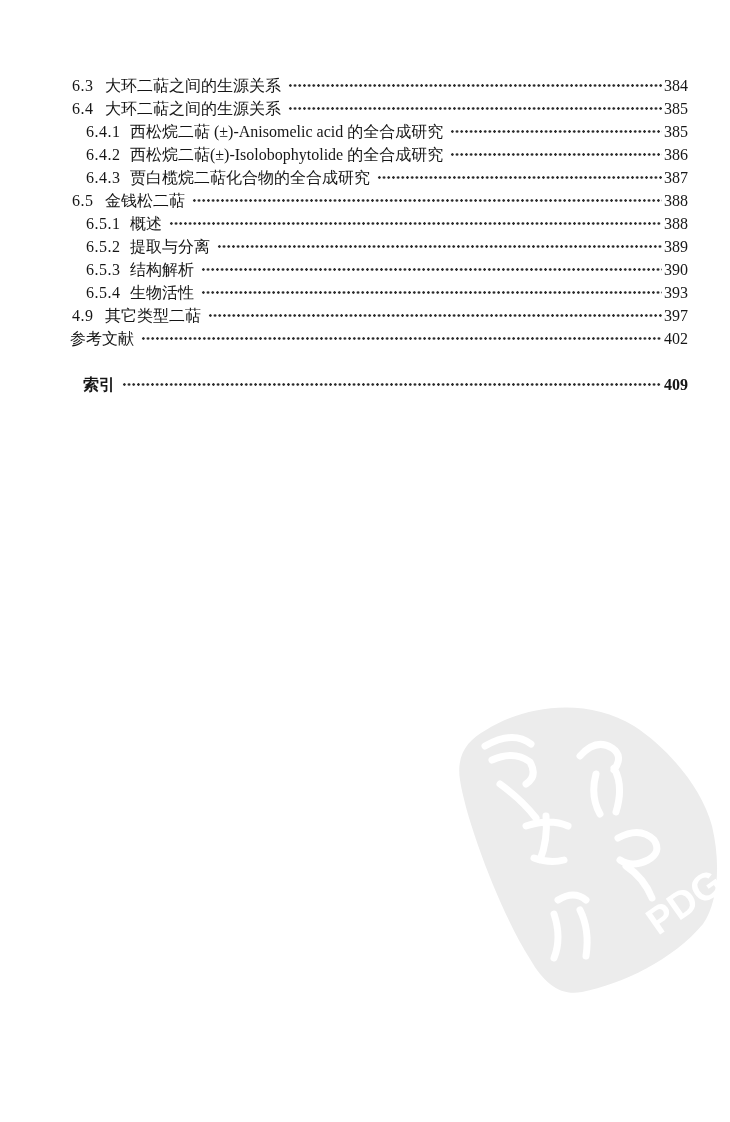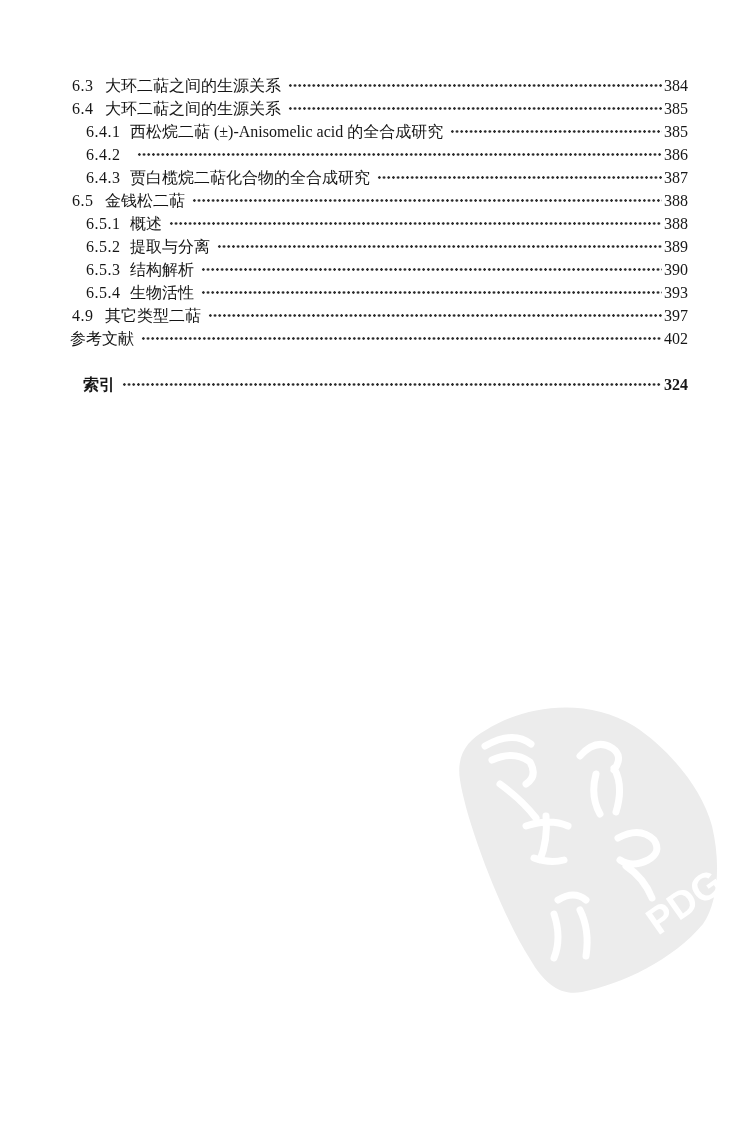--- a/index.html
+++ b/index.html
@@ -77,20 +77,21 @@
       <span class="pg">385</span>
     </div>
       <div class="row l2">
       <span class="num">6.4.1</span>
       <span class="title">西松烷二萜 (±)-Anisomelic acid 的全合成研究</span>
       <span class="dots"></span>
       <span class="pg">385</span>
     </div>
       <div class="row l2">
       <span class="num">6.4.2</span>
+      <span class="title">西松烷二萜(±)-Isolobophytolide 的全合成研究</span>
       <span class="dots"></span>
       <span class="pg">386</span>
     </div>
       <div class="row l2">
       <span class="num">6.4.3</span>
       <span class="title">贾白榄烷二萜化合物的全合成研究</span>
       <span class="dots"></span>
       <span class="pg">387</span>
     </div>
       <div class="row l1">
@@ -132,21 +133,21 @@
       <div class="row ref">
 
       <span class="title">参考文献</span>
       <span class="dots"></span>
       <span class="pg">402</span>
     </div>
       <div class="row index">
 
       <span class="title">索引</span>
       <span class="dots"></span>
-      <span class="pg">324</span>
+      <span class="pg">409</span>
     </div>
     </div>
 
   <svg class="watermark" viewBox="0 0 296 300" xmlns="http://www.w3.org/2000/svg">
     <path d="M56 32 C 98 6, 158 0, 204 28 C 238 50, 272 90, 282 128
              C 291 166, 288 204, 273 226 C 243 262, 192 286, 152 294
              C 131 298, 115 287, 100 261 C 70 214, 36 122, 30 82
              C 26 56, 38 42, 56 32 Z" fill="#ececec"></path>
     <g fill="none" stroke="#ffffff" stroke-width="7" stroke-linecap="round">
 

